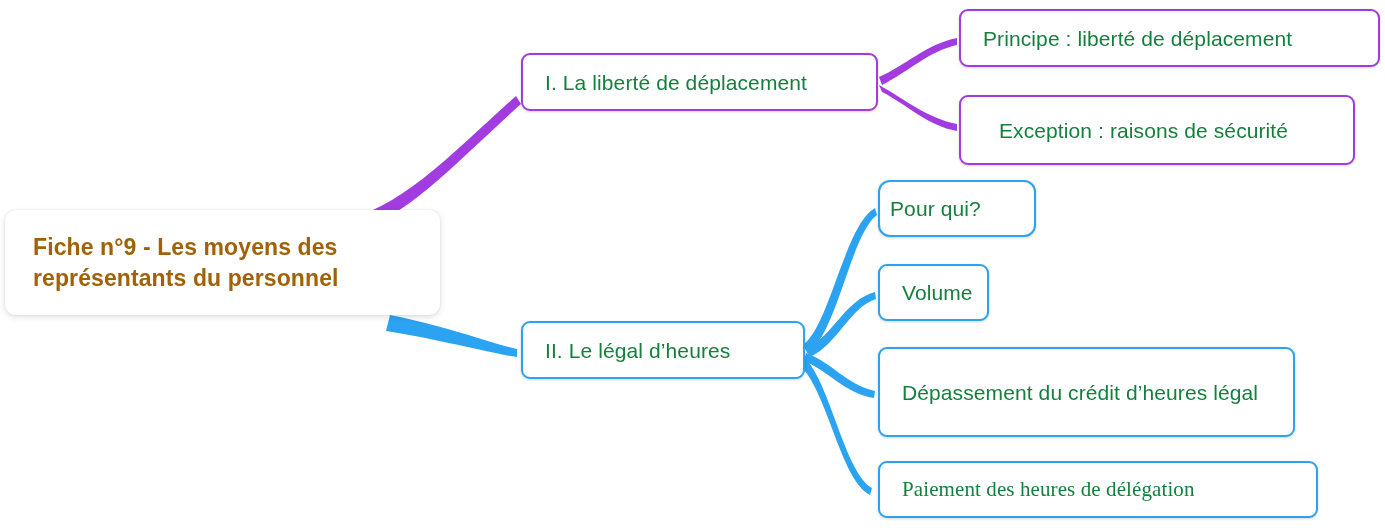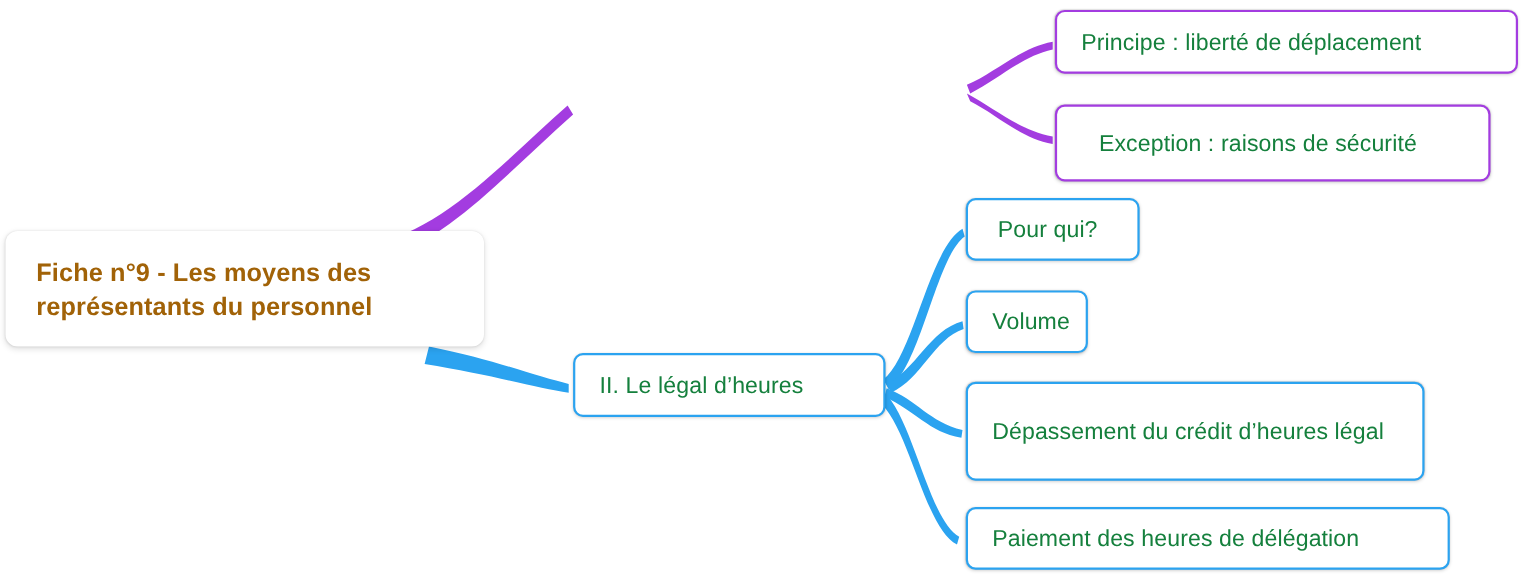--- a/index.html
+++ b/index.html
@@ -75,42 +75,45 @@
     <path d="M 803 345 C 830 325 845 225 875 208 L 877 215 C 851 234 838 330 808 354 Z" fill="#2ba3f0"></path>
     <path d="M 806 349 C 833 336 845 300 875 292 L 876 299 C 849 308 838 344 810 357 Z" fill="#2ba3f0"></path>
     <path d="M 806 353 C 833 363 845 384 875 391 L 874 398 C 844 393 832 373 804 361 Z" fill="#2ba3f0"></path>
     <path d="M 803 356 C 830 380 844 472 872 488 L 870 495 C 840 480 827 387 798 364 Z" fill="#2ba3f0"></path>
   </svg>
 
   <div class="node node-root" style="left:5px; top:210px; width:435px; height:105px; padding:0 28px;">
     <span class="label" style="color:#a16207;">Fiche n°9 - Les moyens des représentants du personnel</span>
   </div>
 
+  <div class="node node-purple" style="left:521px; top:53px; width:357px; height:58px; padding:0 22px;">
+    <span class="label">I. La liberté de déplacement</span>
+  </div>
 
   <div class="node node-purple" style="left:959px; top:9px; width:421px; height:58px; padding:0 22px;">
     <span class="label">Principe : liberté de déplacement</span>
   </div>
 
   <div class="node node-purple" style="left:959px; top:95px; width:396px; height:70px; padding:0 38px;">
     <span class="label">Exception : raisons de sécurité</span>
   </div>
 
   <div class="node node-blue" style="left:521px; top:321px; width:284px; height:58px; padding:0 22px;">
     <span class="label">II. Le légal d’heures</span>
   </div>
 
-  <div class="node node-blue" style="left:878px; top:180px; width:158px; height:57px; padding:0 27px;">
+  <div class="node node-blue" style="left:878px; top:180px; width:158px; height:57px; padding:0 10px;border-radius:12px;">
     <span class="label">Pour qui?</span>
   </div>
 
   <div class="node node-blue" style="left:878px; top:264px; width:111px; height:57px; padding:0 22px;">
     <span class="label">Volume</span>
   </div>
 
   <div class="node node-blue" style="left:878px; top:347px; width:417px; height:90px; padding:0 22px;">
     <span class="label">Dépassement du crédit d’heures légal</span>
   </div>
 
-  <div class="node node-blue" style="left:878px; top:461px; width:440px; height:57px; padding:0 22px;">
+  <div class="node node-blue" style="left:878px; top:461px; width:440px; height:57px; padding:0 22px;font-family:Liberation Serif, serif;">
     <span class="label">Paiement des heures de délégation</span>
   </div>
 
 </div>
 
 </body></html>

